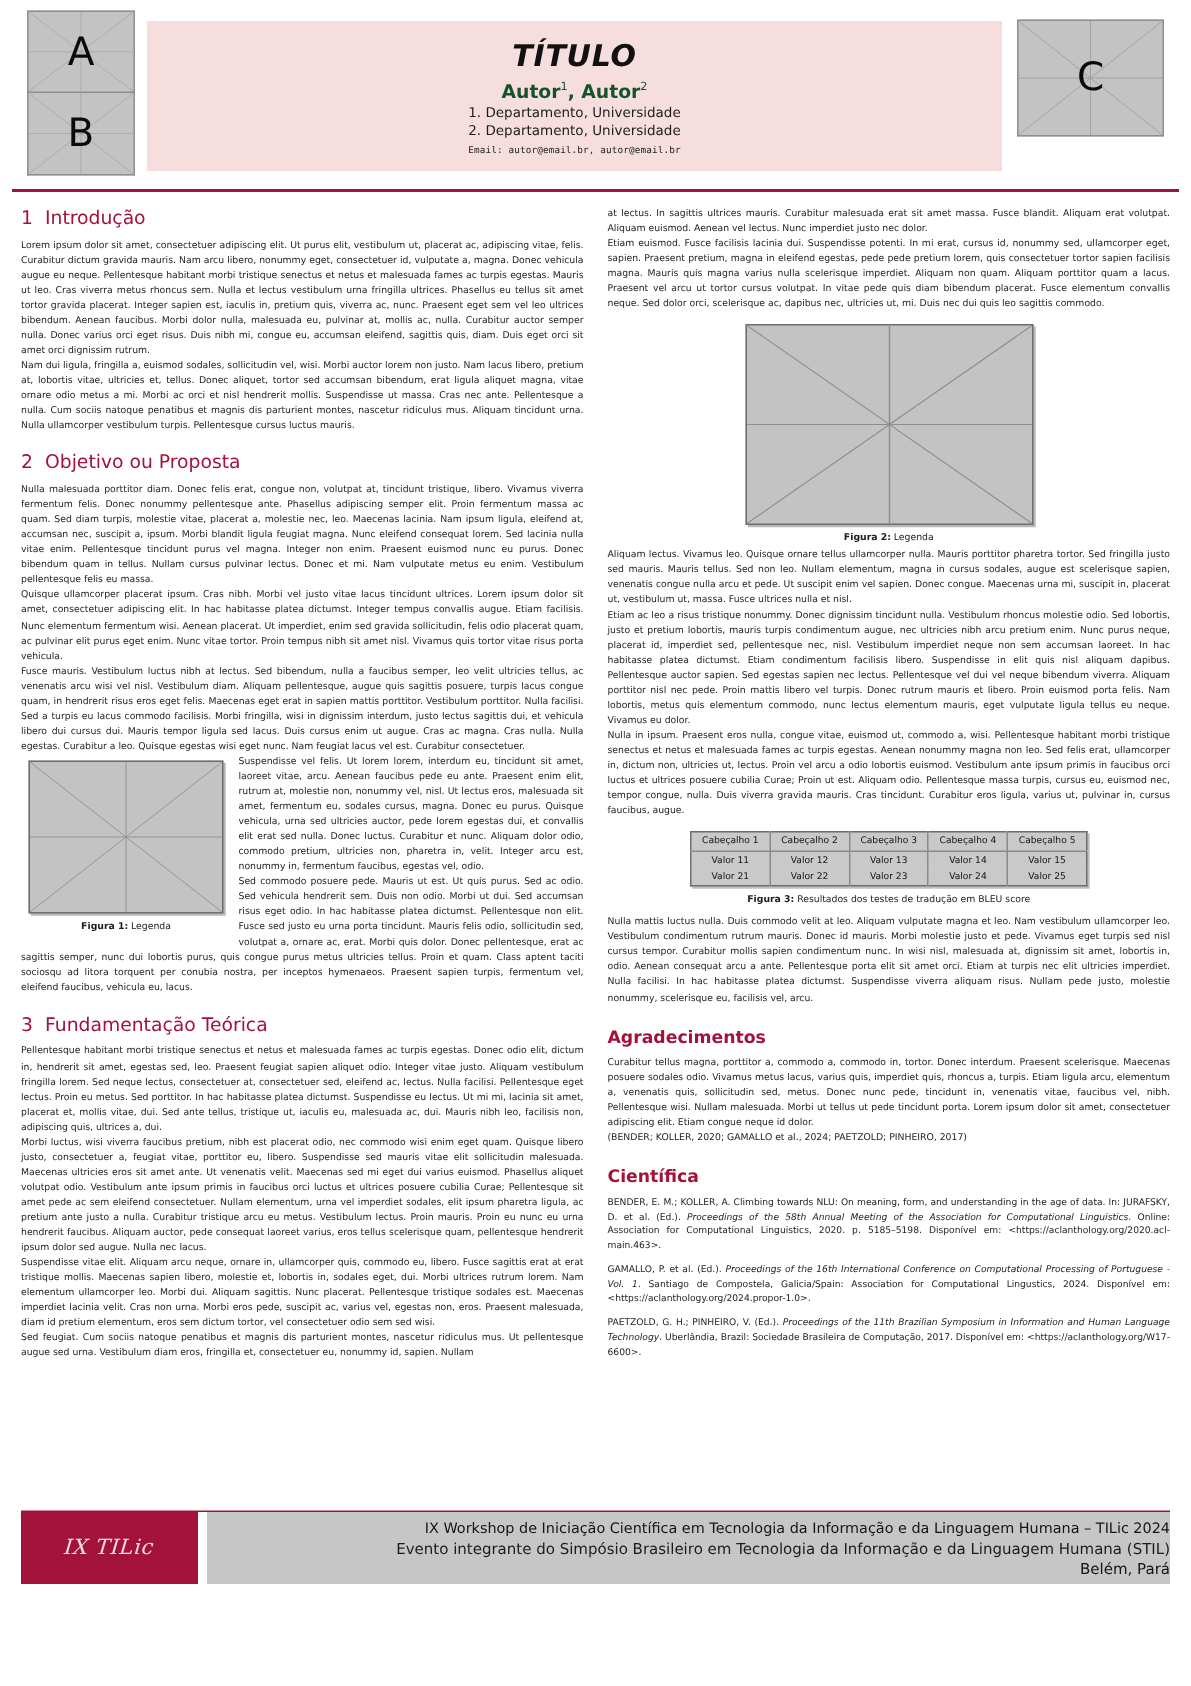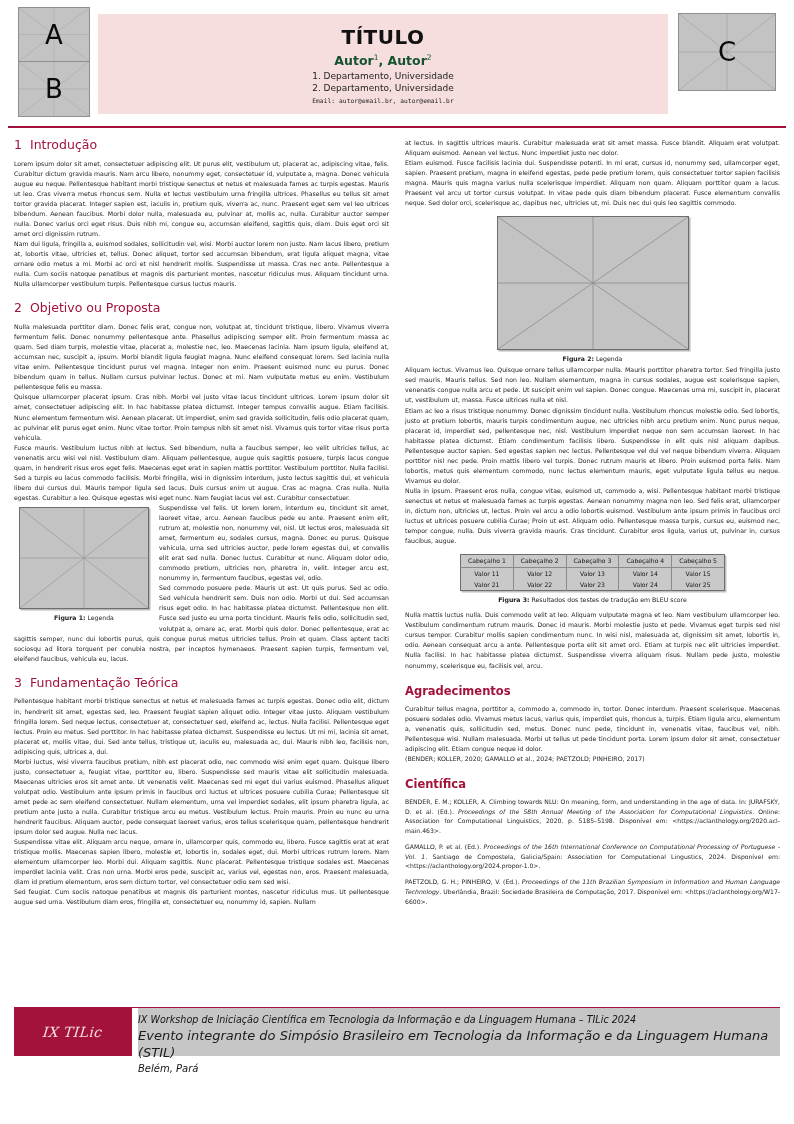--- a/index.html
+++ b/index.html
@@ -77,20 +77,21 @@
     box-sizing: border-box;
     min-height: 96px;
     text-align: center;
   }
   .poster-title {
     font-size: 20px;
     font-weight: 700;
     letter-spacing: 0.5px;
     margin: 3px 0 4px 0;
     color: #111;
+    font-style: italic;
   }
   .poster-authors {
     font-size: 12.5px;
     font-weight: 700;
     margin: 0 0 3px 0;
     color: #14532d;
   }
   .poster-authors sup { font-size: 7.5px; font-weight: 400; }
   .affil {
     font-size: 9px;
@@ -245,27 +246,26 @@
     font-style: italic;
     font-size: 14px;
     color: #f6dede;
     letter-spacing: 0.4px;
     transform: skewX(-6deg);
   }
   .footer-band {
     flex: 1 1 auto;
     background: #c6c6c6;
     margin-left: 6px;
-    text-align: left;
+    text-align: right;
     padding-top: 6px;
     box-sizing: border-box;
-    font-style: italic;
   }
   .footer-l1 { font-size: 9.6px; color: #141414; line-height: 1.35; }
-  .footer-l2 { font-size: 13px; color: #1c1c1c; line-height: 1.35; }
+  .footer-l2 { font-size: 10px; color: #1c1c1c; line-height: 1.35; }
   .footer-l3 { font-size: 10px; color: #141414; line-height: 1.4; }
 </style>
 </head>
 <body>
 
 <div class="header">
 
   <div class="logo-stack">
     <div class="logo-box logo-a">
       <svg class="cross" viewBox="0 0 100 100" preserveAspectRatio="none">

